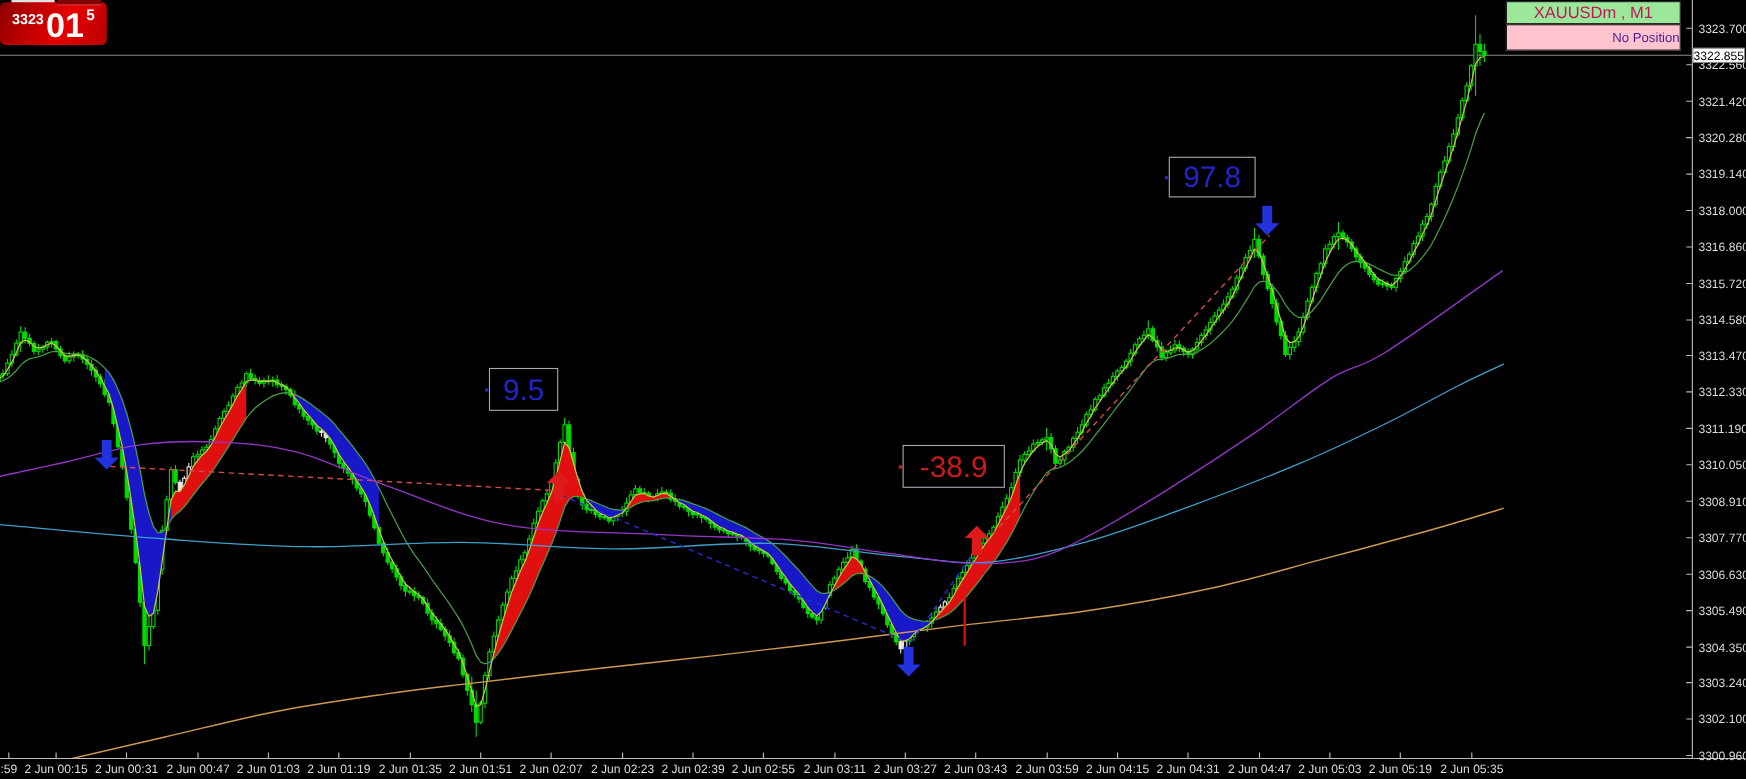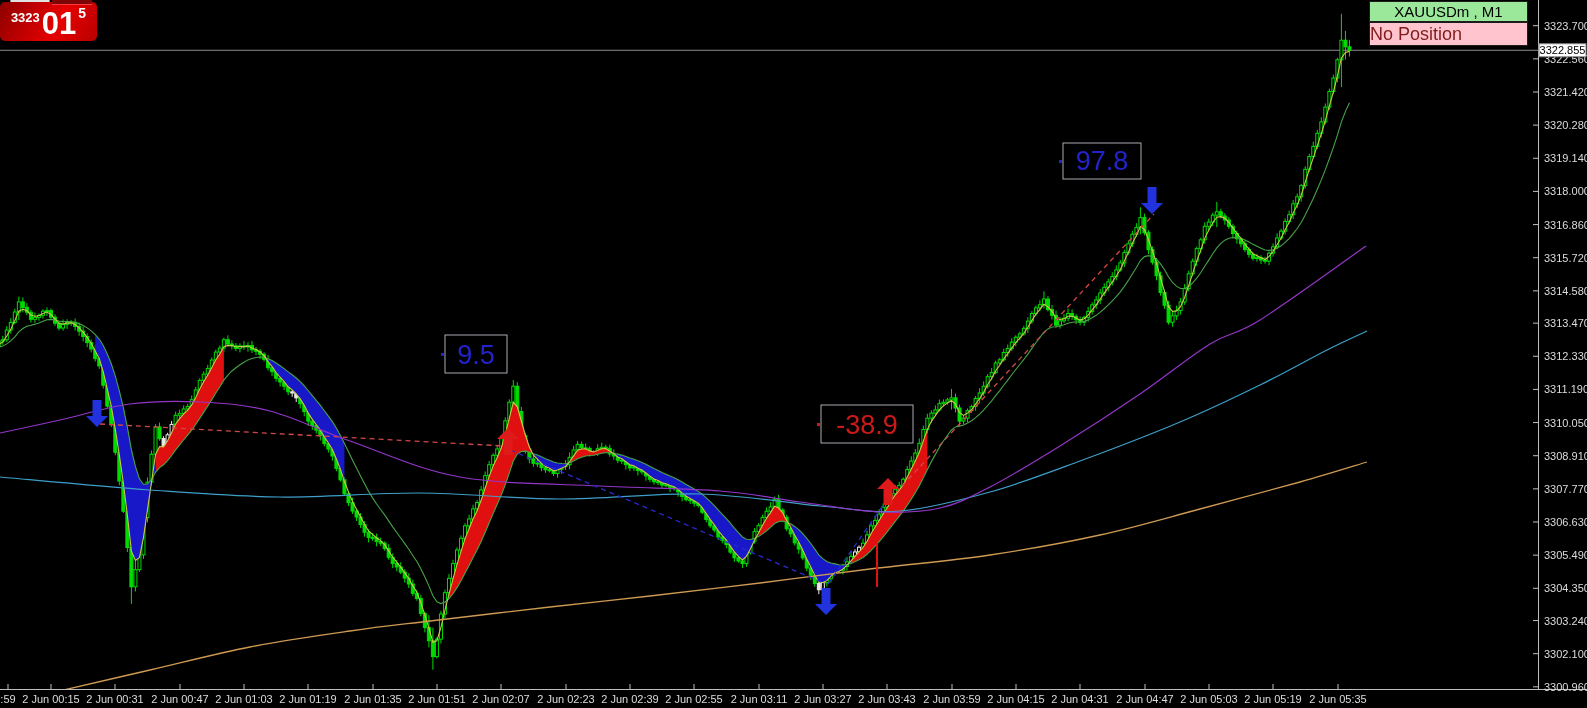--- a/index.html
+++ b/index.html
@@ -11,25 +11,25 @@
   .quote-box{position:absolute;left:0;top:2px;width:97px;height:39px;z-index:3;
     background:linear-gradient(115deg,#8f0000 0%,#c40000 35%,#e60000 60%,#b80000 100%);
     border-radius:5px;color:#fff;display:flex;align-items:flex-end;justify-content:center;}
   .quote-small{font-size:13px;font-weight:bold;margin:0 2px 16px 0;}
   .quote-big{font-size:31px;font-weight:bold;line-height:34px;text-align:right;}
   .quote-sup{font-size:14px;font-weight:bold;margin:3px 0 0 2px;align-self:flex-start;}
   .white-sliver{position:absolute;left:10px;top:0;width:38px;height:5px;z-index:2;
     background:#e2e2e2;border:1px solid #8a8a8a;border-top:none;}
   .dark-tab{position:absolute;left:52px;top:0;width:40px;height:4px;z-index:4;background:#7d0505;border-bottom:1px solid #ff3b3b;}
   .symbol-box{position:absolute;left:1369px;top:1px;width:157px;height:19px;z-index:3;
-    background:#9be89b;border:1px solid #1c1c1c;color:#000000;font-size:15px;
+    background:#9be89b;border:1px solid #1c1c1c;color:#be185d;font-size:15px;
     text-align:center;line-height:19px;}
   .position-box{position:absolute;left:1369px;top:22px;width:157px;height:22px;z-index:3;
-    background:#ffc4ce;border:1px solid #1c1c1c;color:#7f1d1d;font-size:18px;
-    text-align:left;line-height:22px;}
+    background:#ffc4ce;border:1px solid #1c1c1c;color:#4c1d95;font-size:12px;
+    text-align:right;line-height:22px;}
 </style>
 </head>
 <body>
 
 <div class="stage">
 
   <svg id="chart" width="1587" height="708">
       <rect x="0" y="0" width="1587" height="708" fill="#000"></rect>
       <defs>
         <clipPath id="plotclip">

